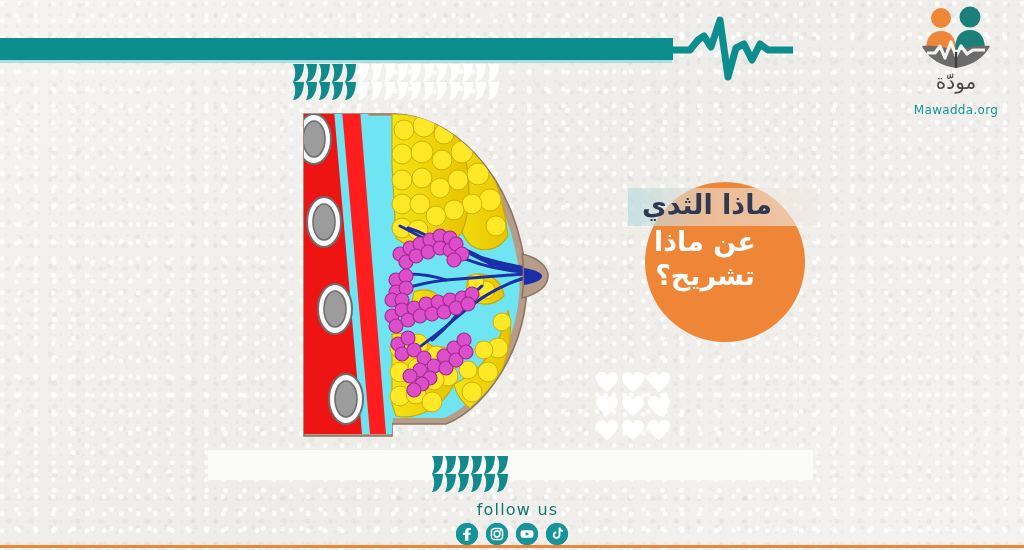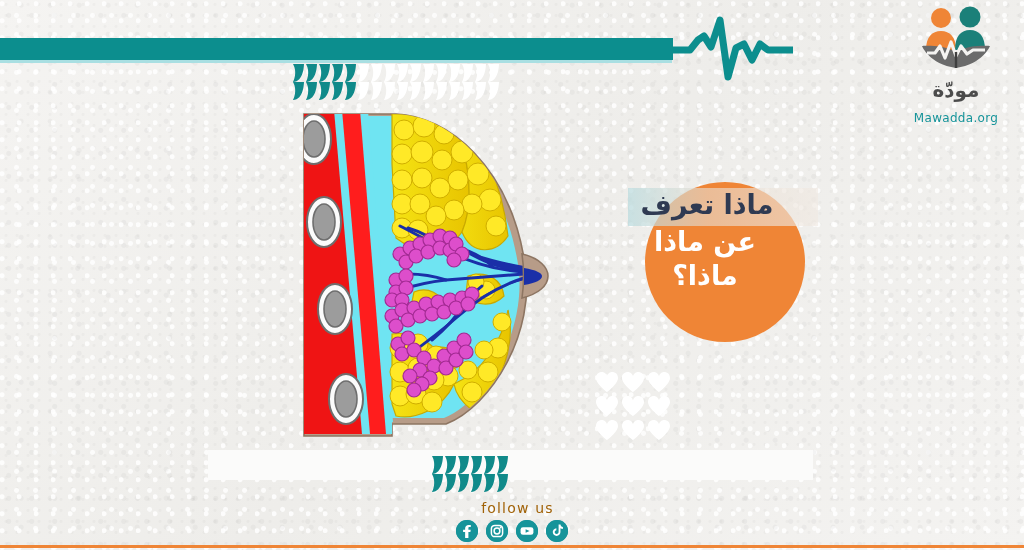--- a/index.html
+++ b/index.html
@@ -26,21 +26,21 @@
   .abs{position:absolute;}
 
   
   #topbar{left:0;top:38px;width:673px;height:22px;background:#0c8e8e;}
   #topbar-underline{left:0;top:60px;width:672px;height:3px;background:#a9dfe2;}
   #ekg{left:668px;top:14px;width:150px;height:70px;}
 
   
   #logo{right:14px;top:6px;width:108px;height:104px;text-align:center;}
   #logo-mark{width:86px;height:62px;margin:0 auto;position:relative;}
-  #logo-ar{font-size:20px;font-weight:bold;color:#4b4b4b;line-height:1;margin-top:12px;
+  #logo-ar{font-size:20px;font-weight:normal;color:#4b4b4b;line-height:1;margin-top:4px;
            font-family:"DejaVu Sans","Liberation Sans",sans-serif;}
   #logo-en{font-size:12px;color:#16949a;line-height:1;margin-top:12px;letter-spacing:.3px;}
 
   
   .leaf-grid{display:grid;grid-template-columns:repeat(var(--cols),var(--lw));
              grid-auto-rows:var(--lh);gap:0;}
   .leaf{width:var(--lw);height:var(--lh);
         background:var(--lc);
         clip-path:path("M 2 0 L 13 0 C 13 0 13 18 2 18 C 2 18 7 9 2 0 Z");
   }
@@ -63,21 +63,21 @@
         background:linear-gradient(90deg, rgba(186,219,222,.72) 0%, rgba(232,222,210,.62) 42%, rgba(240,233,226,.66) 100%);}
   #headline{left:600px;top:185px;width:222px;height:160px;
             direction:rtl;text-align:center;z-index:6;}
   #head-l1{font-size:27px;font-weight:bold;color:#2f3a52;line-height:40px;
            letter-spacing:-0.5px;padding-right:8px;}
   #head-l2,#head-l3{font-size:27px;font-weight:bold;color:#ffffff;line-height:34px;
            letter-spacing:-0.5px;padding-right:12px;}
 
   
   #follow{left:0;right:0;top:500px;text-align:center;}
-  #follow-label{font-size:14px;color:#a16207;letter-spacing:1.2px;margin-bottom:4px;margin-left:11px;}
+  #follow-label{font-size:16px;color:#0f766e;letter-spacing:1.2px;margin-bottom:4px;margin-left:11px;}
   #social{display:flex;justify-content:center;gap:8px;}
   .soc{width:22px;height:22px;border-radius:50%;background:#16949a;
        display:flex;align-items:center;justify-content:center;}
   .soc svg{display:block;}
 
   
   #bottom-rule{left:0;bottom:2px;width:1024px;height:3px;background:#ef8536;}
 
   
   #illustration{left:296px;top:104px;width:300px;height:340px;}
@@ -326,23 +326,23 @@
   <div class="heart"></div>
   <div class="heart"></div>
   <div class="heart"></div>
   <div class="heart"></div>
   <div class="heart"></div>
 </div>
 
 <div class="abs" id="circle"></div>
 <div class="abs" id="band"></div>
 <div class="abs" id="headline">
-  <div id="head-l1">ماذا تعرف</div>
+  <div id="head-l1">ماذا الثدي</div>
   <div id="head-l2">عن ماذا</div>
-  <div id="head-l3">ماذا؟</div>
+  <div id="head-l3">تشريح؟</div>
 </div>
 
 <div class="abs" id="bottom-band"></div>
 <div class="abs leaf-grid" id="pattern-bottom">
   <div class="leaf"></div>
     <div class="leaf"></div>
   <div class="leaf"></div>
     <div class="leaf"></div>
   <div class="leaf"></div>
     <div class="leaf"></div>

